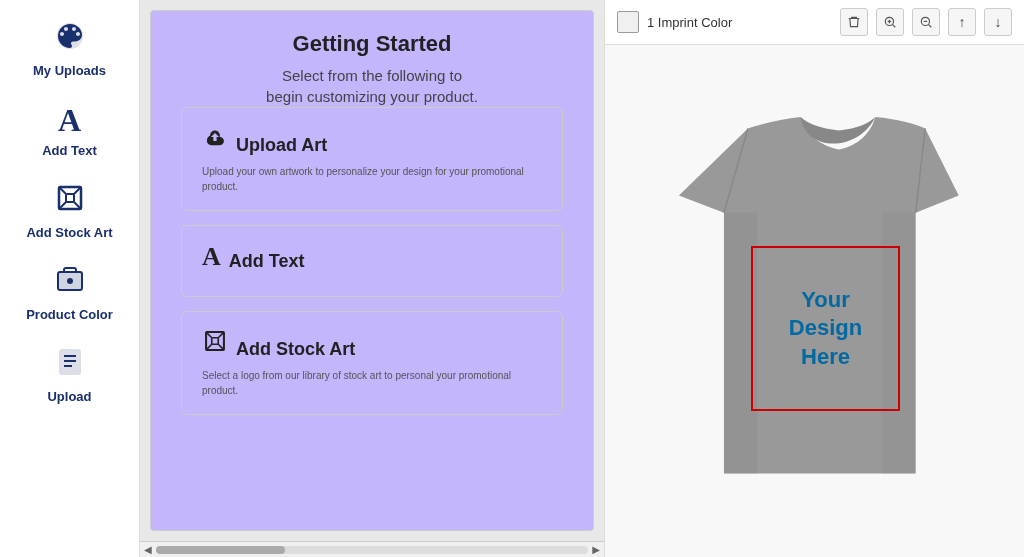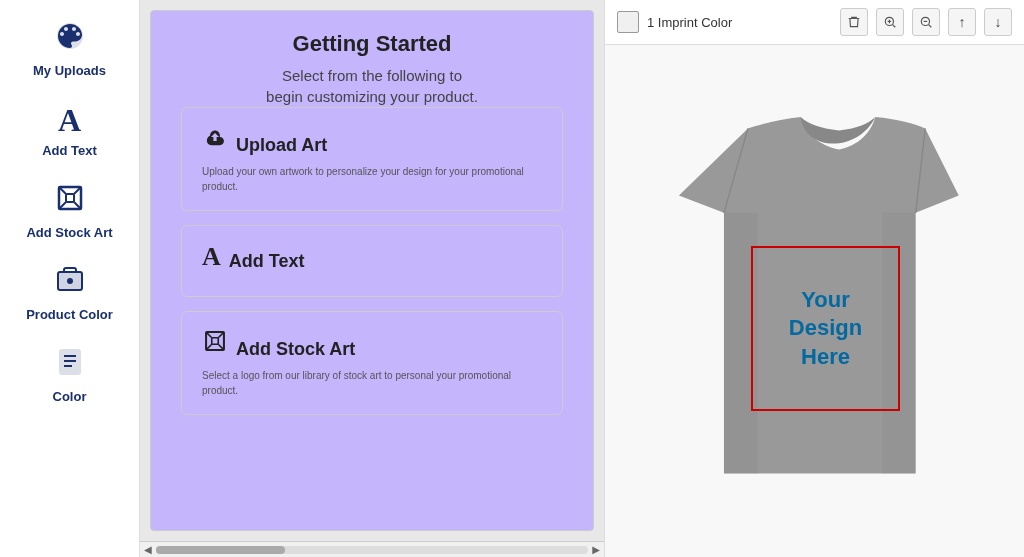--- a/index.html
+++ b/index.html
@@ -269,21 +269,21 @@
 
   <div class="sidebar-item">
     <span class="icon">
       <svg width="32" height="32" viewBox="0 0 32 32" fill="none">
         <rect x="6" y="4" width="20" height="24" rx="2" fill="#1a2f6e" opacity="0.15" stroke="#1a2f6e" stroke-width="2"></rect>
         <line x1="10" y1="10" x2="22" y2="10" stroke="#1a2f6e" stroke-width="2"></line>
         <line x1="10" y1="15" x2="22" y2="15" stroke="#1a2f6e" stroke-width="2"></line>
         <line x1="10" y1="20" x2="18" y2="20" stroke="#1a2f6e" stroke-width="2"></line>
       </svg>
     </span>
-    <span class="label">Color</span>
+    <span class="label">Upload</span>
   </div>
 </div>
 
 <div class="main-content">
   <div class="content-panel">
     <h1>Getting Started</h1>
     <p class="subtitle">Select from the following to<br>begin customizing your product.</p>
 
     <div class="option-card">
       <div class="option-card-title">

